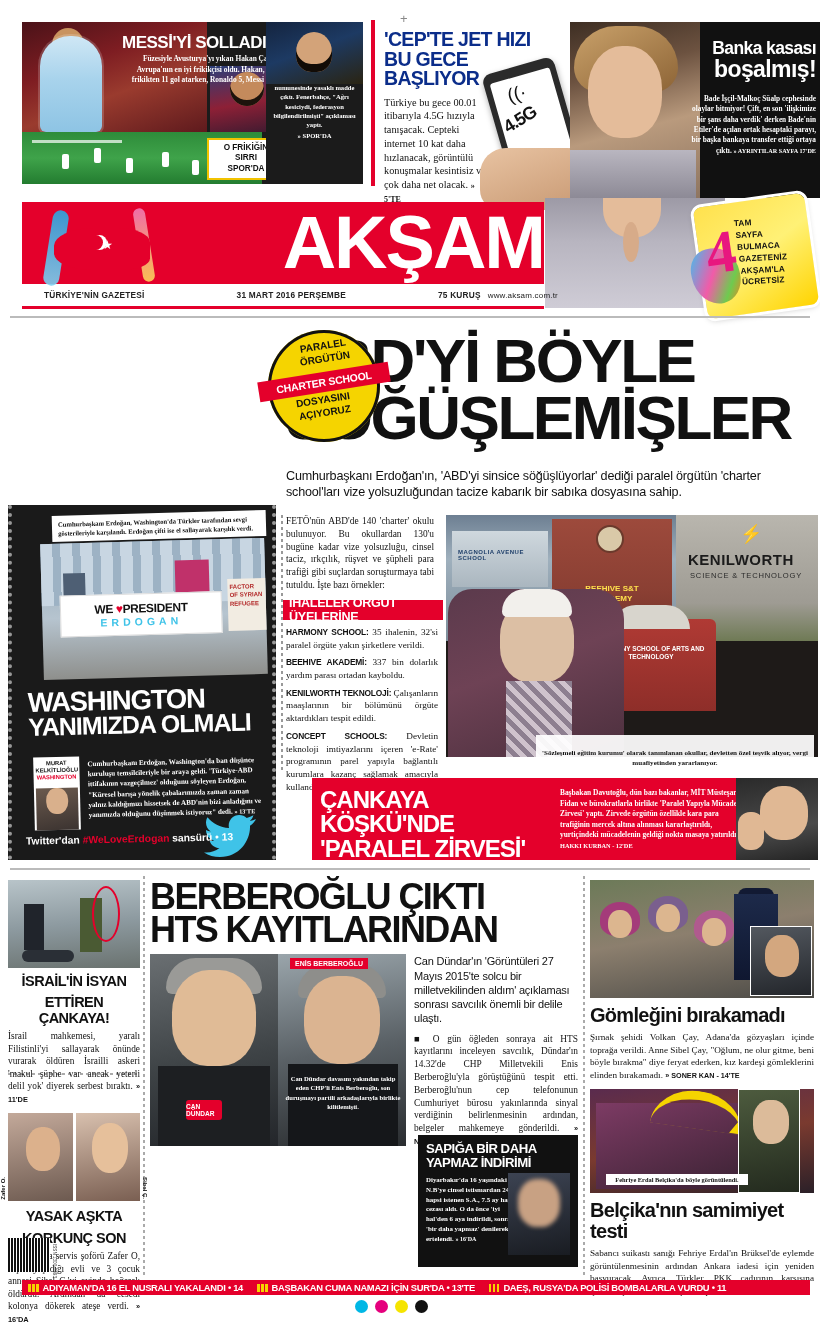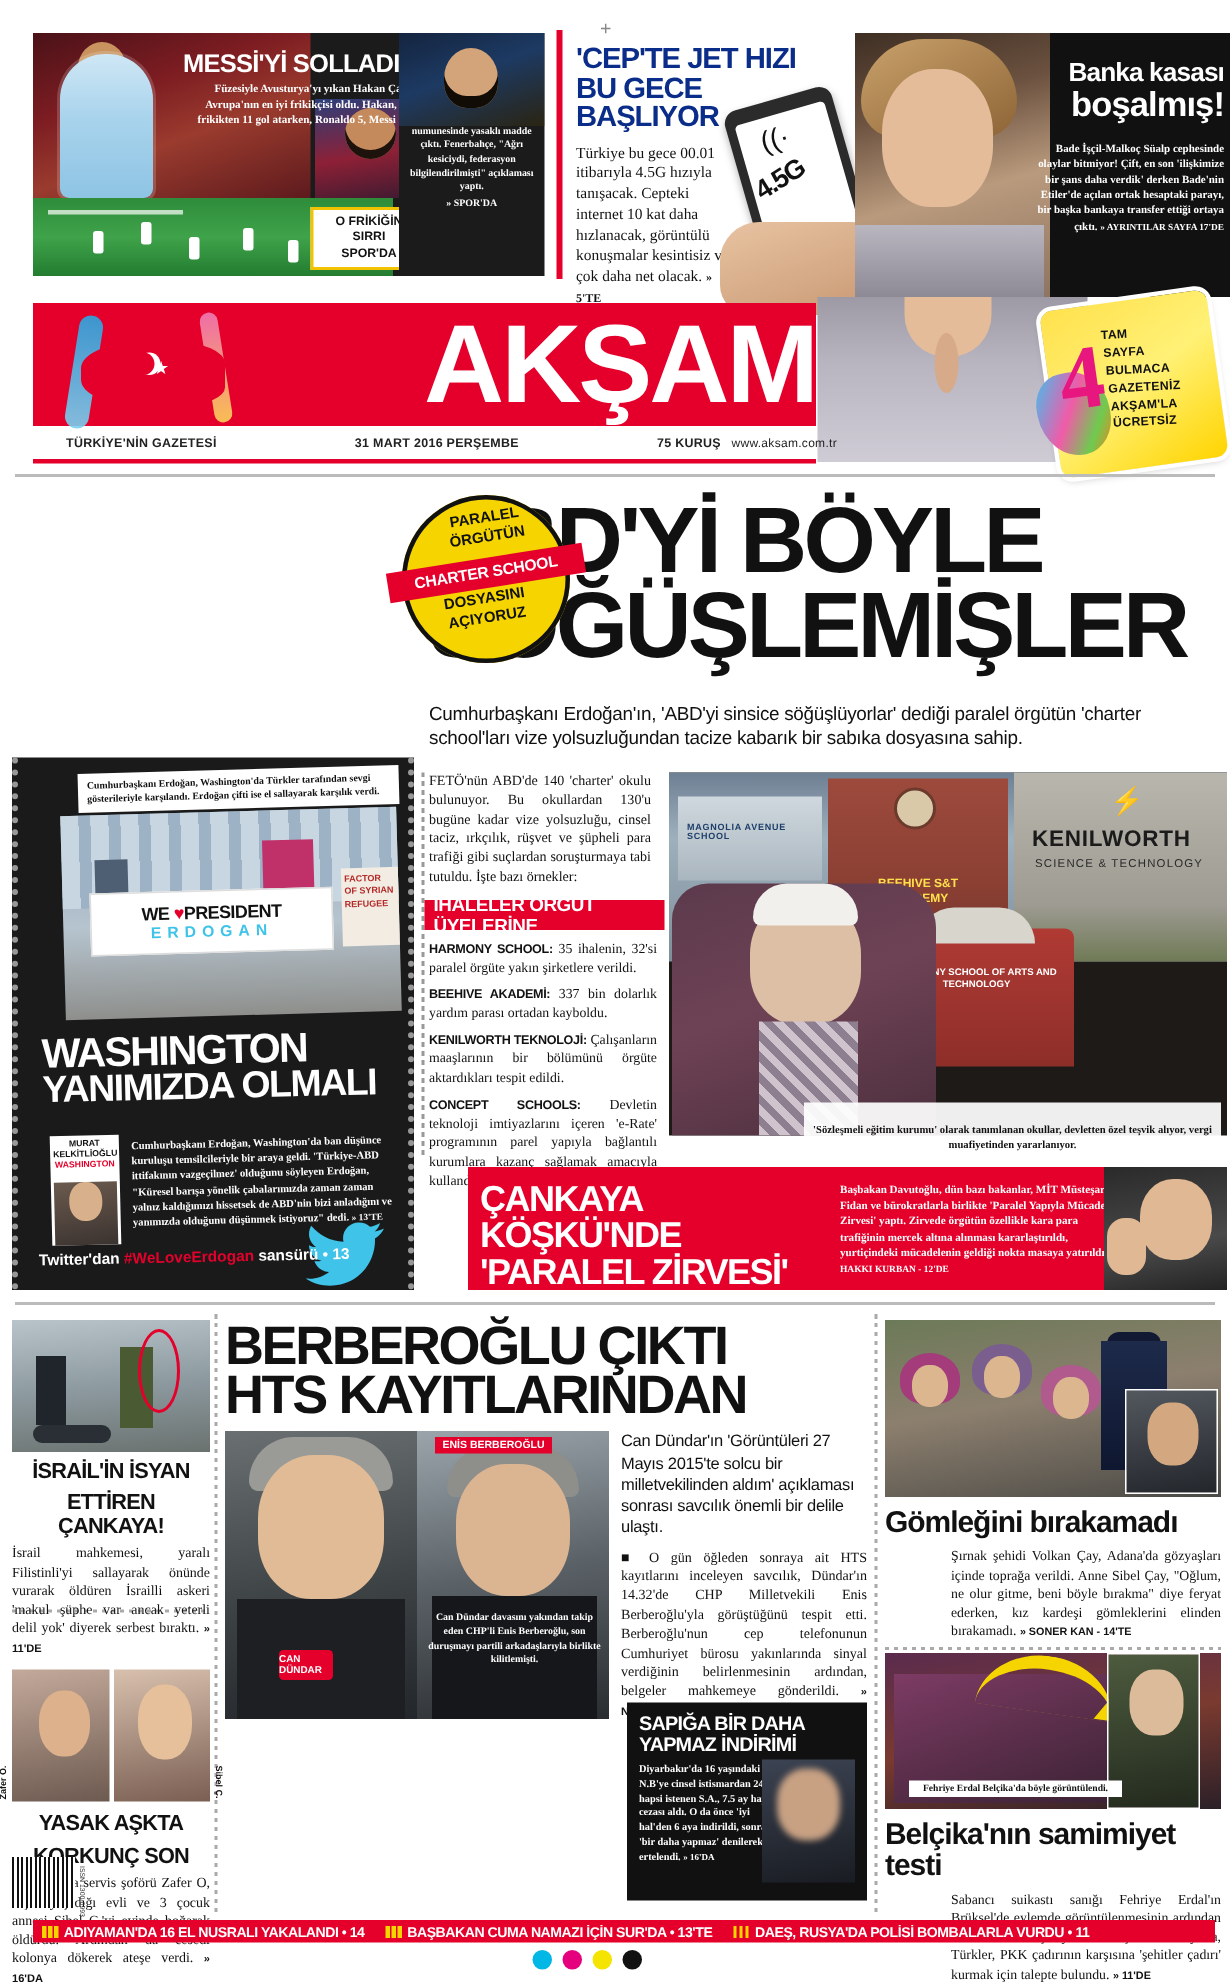--- a/index.html
+++ b/index.html
@@ -355,21 +355,21 @@
   .rc .ph .hd { position:absolute; width:24px; height:28px; border-radius:46%; background:#dcb68f;}
   .rc .ph .sc { position:absolute; width:40px; height:34px; border-radius:50% 50% 40% 40%;}
   .rc .ph .pol { position:absolute; right:36px; top:14px; width:44px; height:86px;
      background:linear-gradient(180deg,#1d2a4a,#0f1730);}
   .rc .ph .polcap{ position:absolute; right:40px; top:8px; width:36px; height:14px; background:#121a33; border-radius:8px 8px 0 0;}
   .rc .ph .inset { position:absolute; right:2px; bottom:2px; width:62px; height:70px;
      background:linear-gradient(170deg,#53585f,#23262b); border:1px solid #fff;}
   .rc .ph .inset .f{position:absolute;left:14px;top:8px;width:34px;height:42px;background:#d3a77f;border-radius:44%;}
   .rc h3 { font-size:20px; font-weight:bold; line-height:1.05; margin-top:7px; letter-spacing:-.7px;}
   .rc p { font-family:"Liberation Serif",serif; font-size:9.2px; line-height:1.36; margin-top:5px;
-     text-align:justify;margin-left:44px;}
+     text-align:justify;}
   .rc p .pg { font-family:"Liberation Sans",sans-serif; font-size:7.2px; font-weight:bold;}
   .rc .ph2 { width:224px; height:104px; position:relative; overflow:hidden; margin-top:8px;
      background:linear-gradient(170deg,#5a2b4e 0%,#7a3a2f 50%,#2b2028 100%);}
   .rc .ph2 .grp { position:absolute; left:6px; top:14px; width:150px; height:86px;
      background:linear-gradient(160deg,#7d3b64,#3a2233);}
   .rc .ph2 .arrow { position:absolute; left:62px; top:2px; width:92px; height:38px;
      border-top:9px solid #f5d400; border-radius:50%/100% 100% 0 0; transform:rotate(8deg);}
   .rc .ph2 .arrow:after{content:""; position:absolute; right:-8px; top:14px; border-left:16px solid #f5d400;
      border-top:10px solid transparent; border-bottom:10px solid transparent; transform:rotate(32deg);}
   .rc .ph2 .inset2 { position:absolute; right:14px; top:0; width:62px; height:104px;

